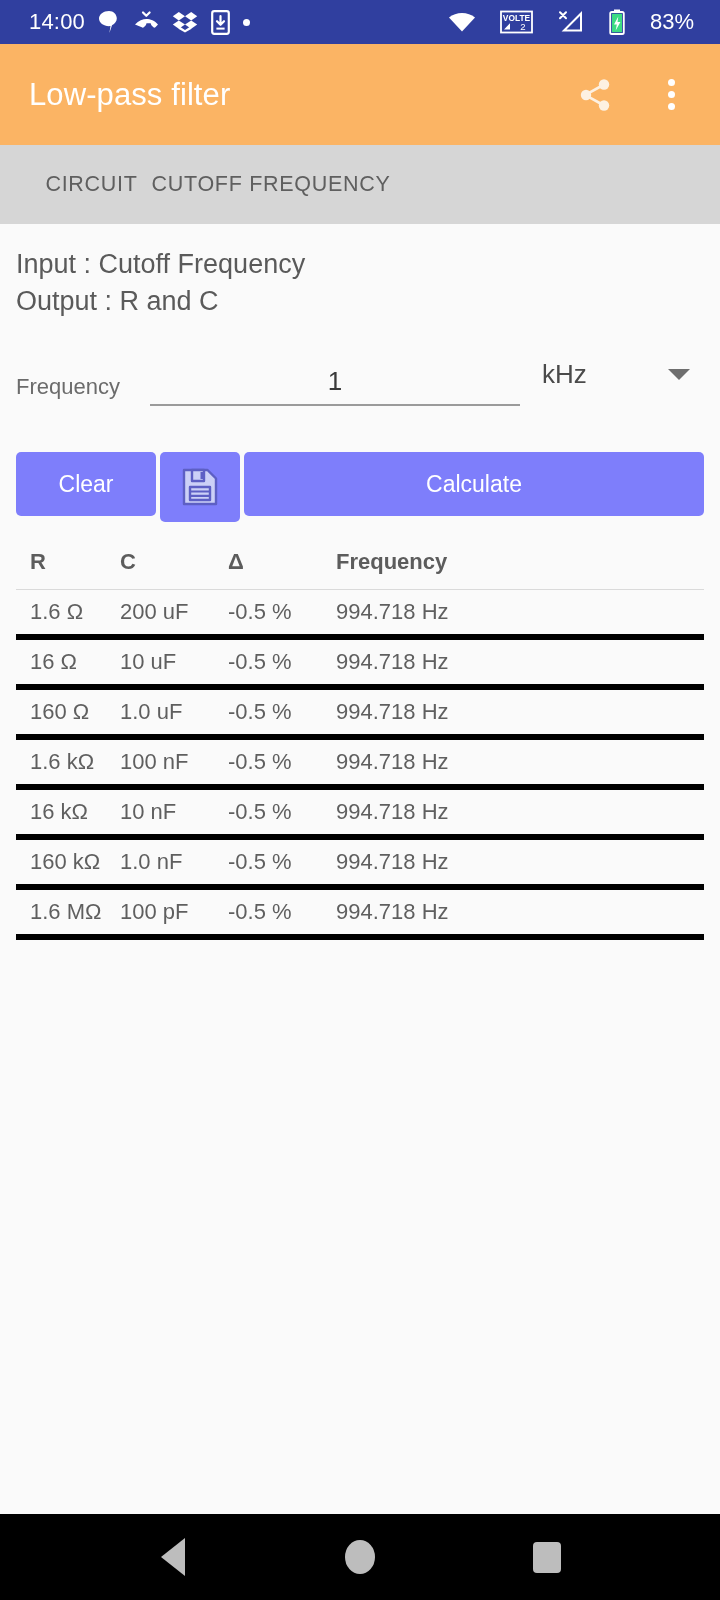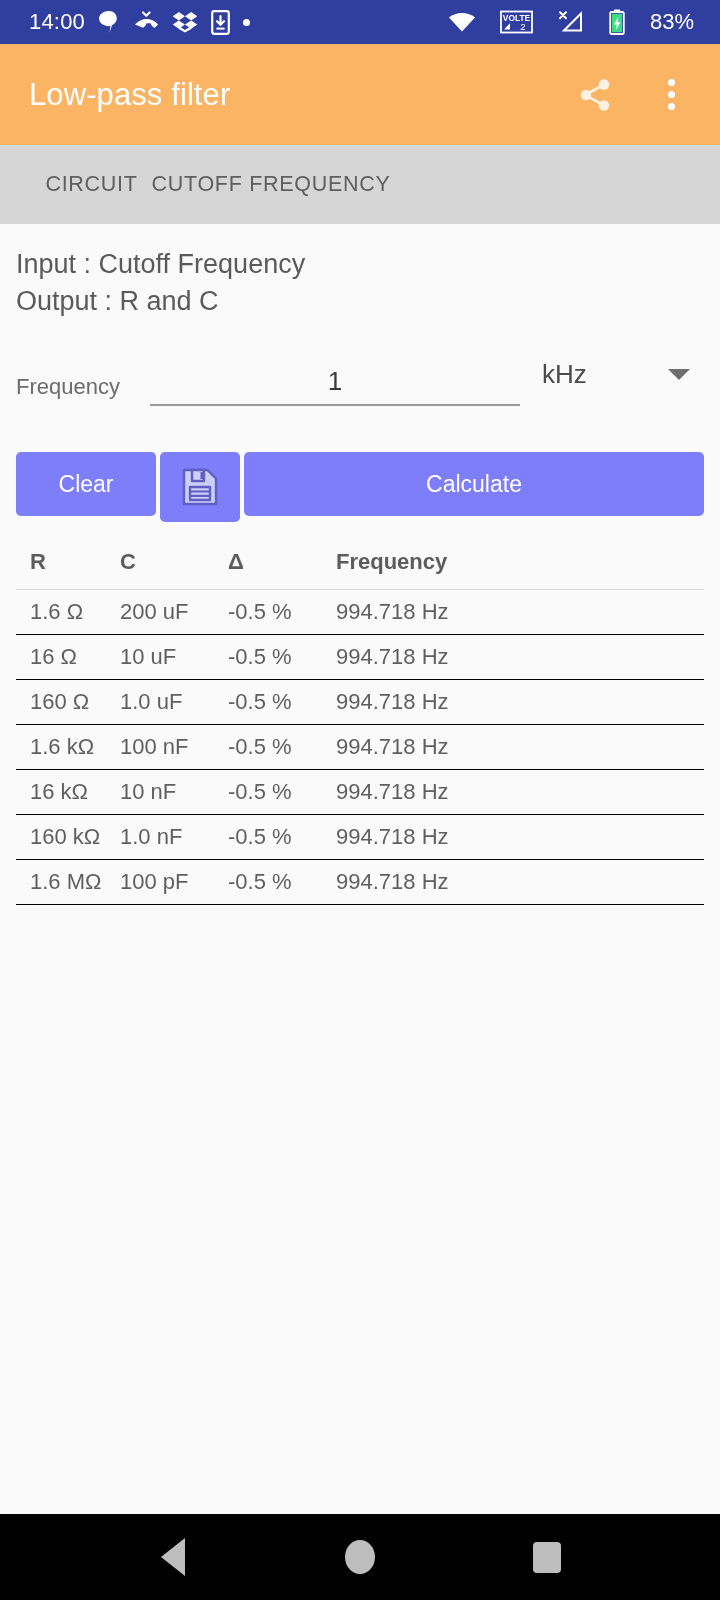--- a/index.html
+++ b/index.html
@@ -227,21 +227,21 @@
     font-size: 22px;
     font-weight: 700;
     color: #5c5c5c;
     padding: 0 0 14px 0;
     border-bottom: 1px solid #dadada;
   }
   .result-table td {
     font-size: 22px;
     color: #5f5f5f;
     padding: 9px 0 9px 0;
-    border-bottom: 1px solid #000000;
+    border-bottom: 6px solid #000000;
     white-space: nowrap;
   }
   .col-r { width: 104px; padding-left: 14px !important; }
   .col-c { width: 108px; }
   .col-d { width: 108px; }
   .col-f { width: auto; }
   .result-table th.col-r { padding-left: 14px; }
 
   
   .nav-bar {

